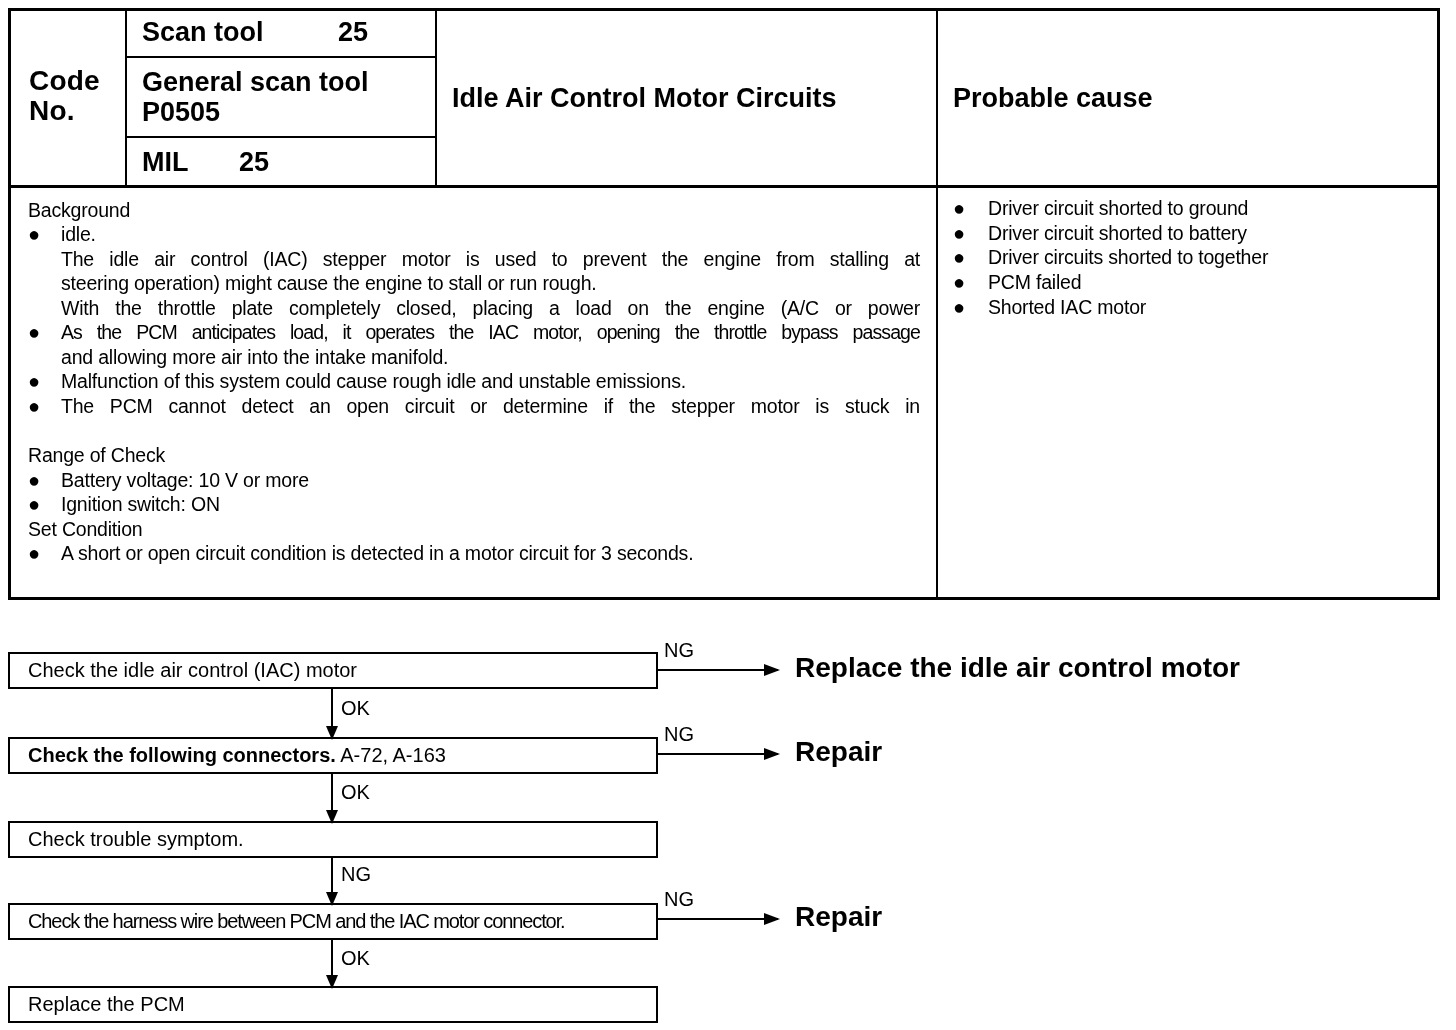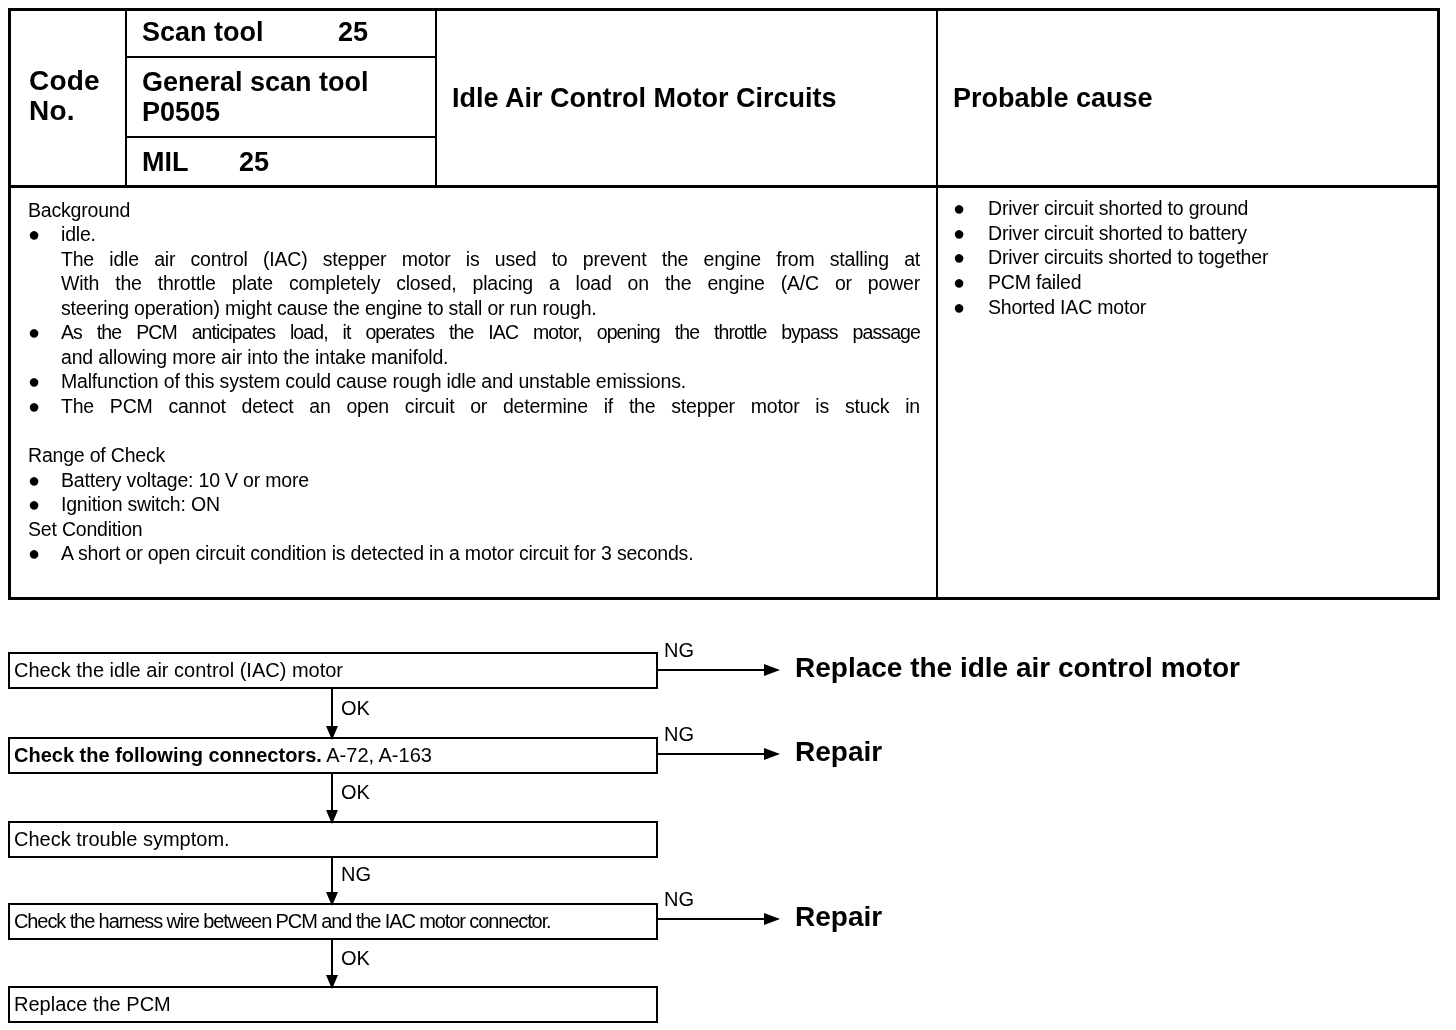--- a/index.html
+++ b/index.html
@@ -19,21 +19,21 @@
     .body-text { font-size: 19.5px; line-height: 24.6px; letter-spacing: -0.2px; }
     .bullet-row { position: absolute; left: 28px; width: 892px; }
     .bullet { position: absolute; left: 0; top: 0; font-size: 20px; }
     .btxt { position: absolute; left: 33px; right: 0; text-align: justify; }
     .sec-head { position: absolute; left: 28px; }
     .cause-row { position: absolute; left: 953px; }
     .cause-row .bullet { left: 0; }
     .cause-row .btxt { left: 35px; white-space: nowrap; }
     
     .fbox { position: absolute; left: 8px; width: 650px; height: 37px; border: 2px solid #000;
-      box-sizing: border-box; font-size: 20px; line-height: 33px; padding-left: 4px; white-space: nowrap; }
+      box-sizing: border-box; font-size: 20px; line-height: 33px; padding-left: 18px; white-space: nowrap; }
     .fbox .b { font-weight: bold; margin-top: 12px; }
     .down { position: absolute; left: 331px; width: 2px; background: #000; }
     .down::after { content: ""; position: absolute; left: -5px; bottom: -2px; width: 0; height: 0;
       border-left: 6px solid transparent; border-right: 6px solid transparent; border-top: 14px solid #000; }
     .flab { position: absolute; font-size: 20px; line-height: 20px; }
     .rarrow { position: absolute; left: 658px; width: 120px; height: 2px; background: #000; }
     .rarrow::after { content: ""; position: absolute; right: -2px; top: -5px; width: 0; height: 0;
       border-top: 6px solid transparent; border-bottom: 6px solid transparent; border-left: 16px solid #000; }
     .result { position: absolute; left: 795px; font-weight: bold; font-size: 28px; line-height: 22px; white-space: nowrap; }
   </style>
@@ -79,22 +79,22 @@
   <div class="bullet-row" style="top:222px; height:50px;">
     <span class="bullet">●</span>
     <div class="btxt">
       <div>idle.</div>
       <div style="text-align-last:justify;">The idle air control (IAC) stepper motor is used to prevent the engine from stalling at</div>
     </div>
   </div>
 
   <div class="bullet-row" style="top:271px; height:50px;">
     <div class="btxt">
+      <div>steering operation) might cause the engine to stall or run rough.</div>
       <div style="text-align-last:justify;">With the throttle plate completely closed, placing a load on the engine (A/C or power</div>
-      <div>steering operation) might cause the engine to stall or run rough.</div>
     </div>
   </div>
 
   <div class="bullet-row" style="top:320px; height:50px;">
     <span class="bullet">●</span>
     <div class="btxt" style="letter-spacing:-0.9px;">
       <div style="text-align-last:justify;">As the PCM anticipates load, it operates the IAC motor, opening the throttle bypass passage</div>
       <div style="letter-spacing:-0.2px;">and allowing more air into the intake manifold.</div>
     </div>
   </div>

